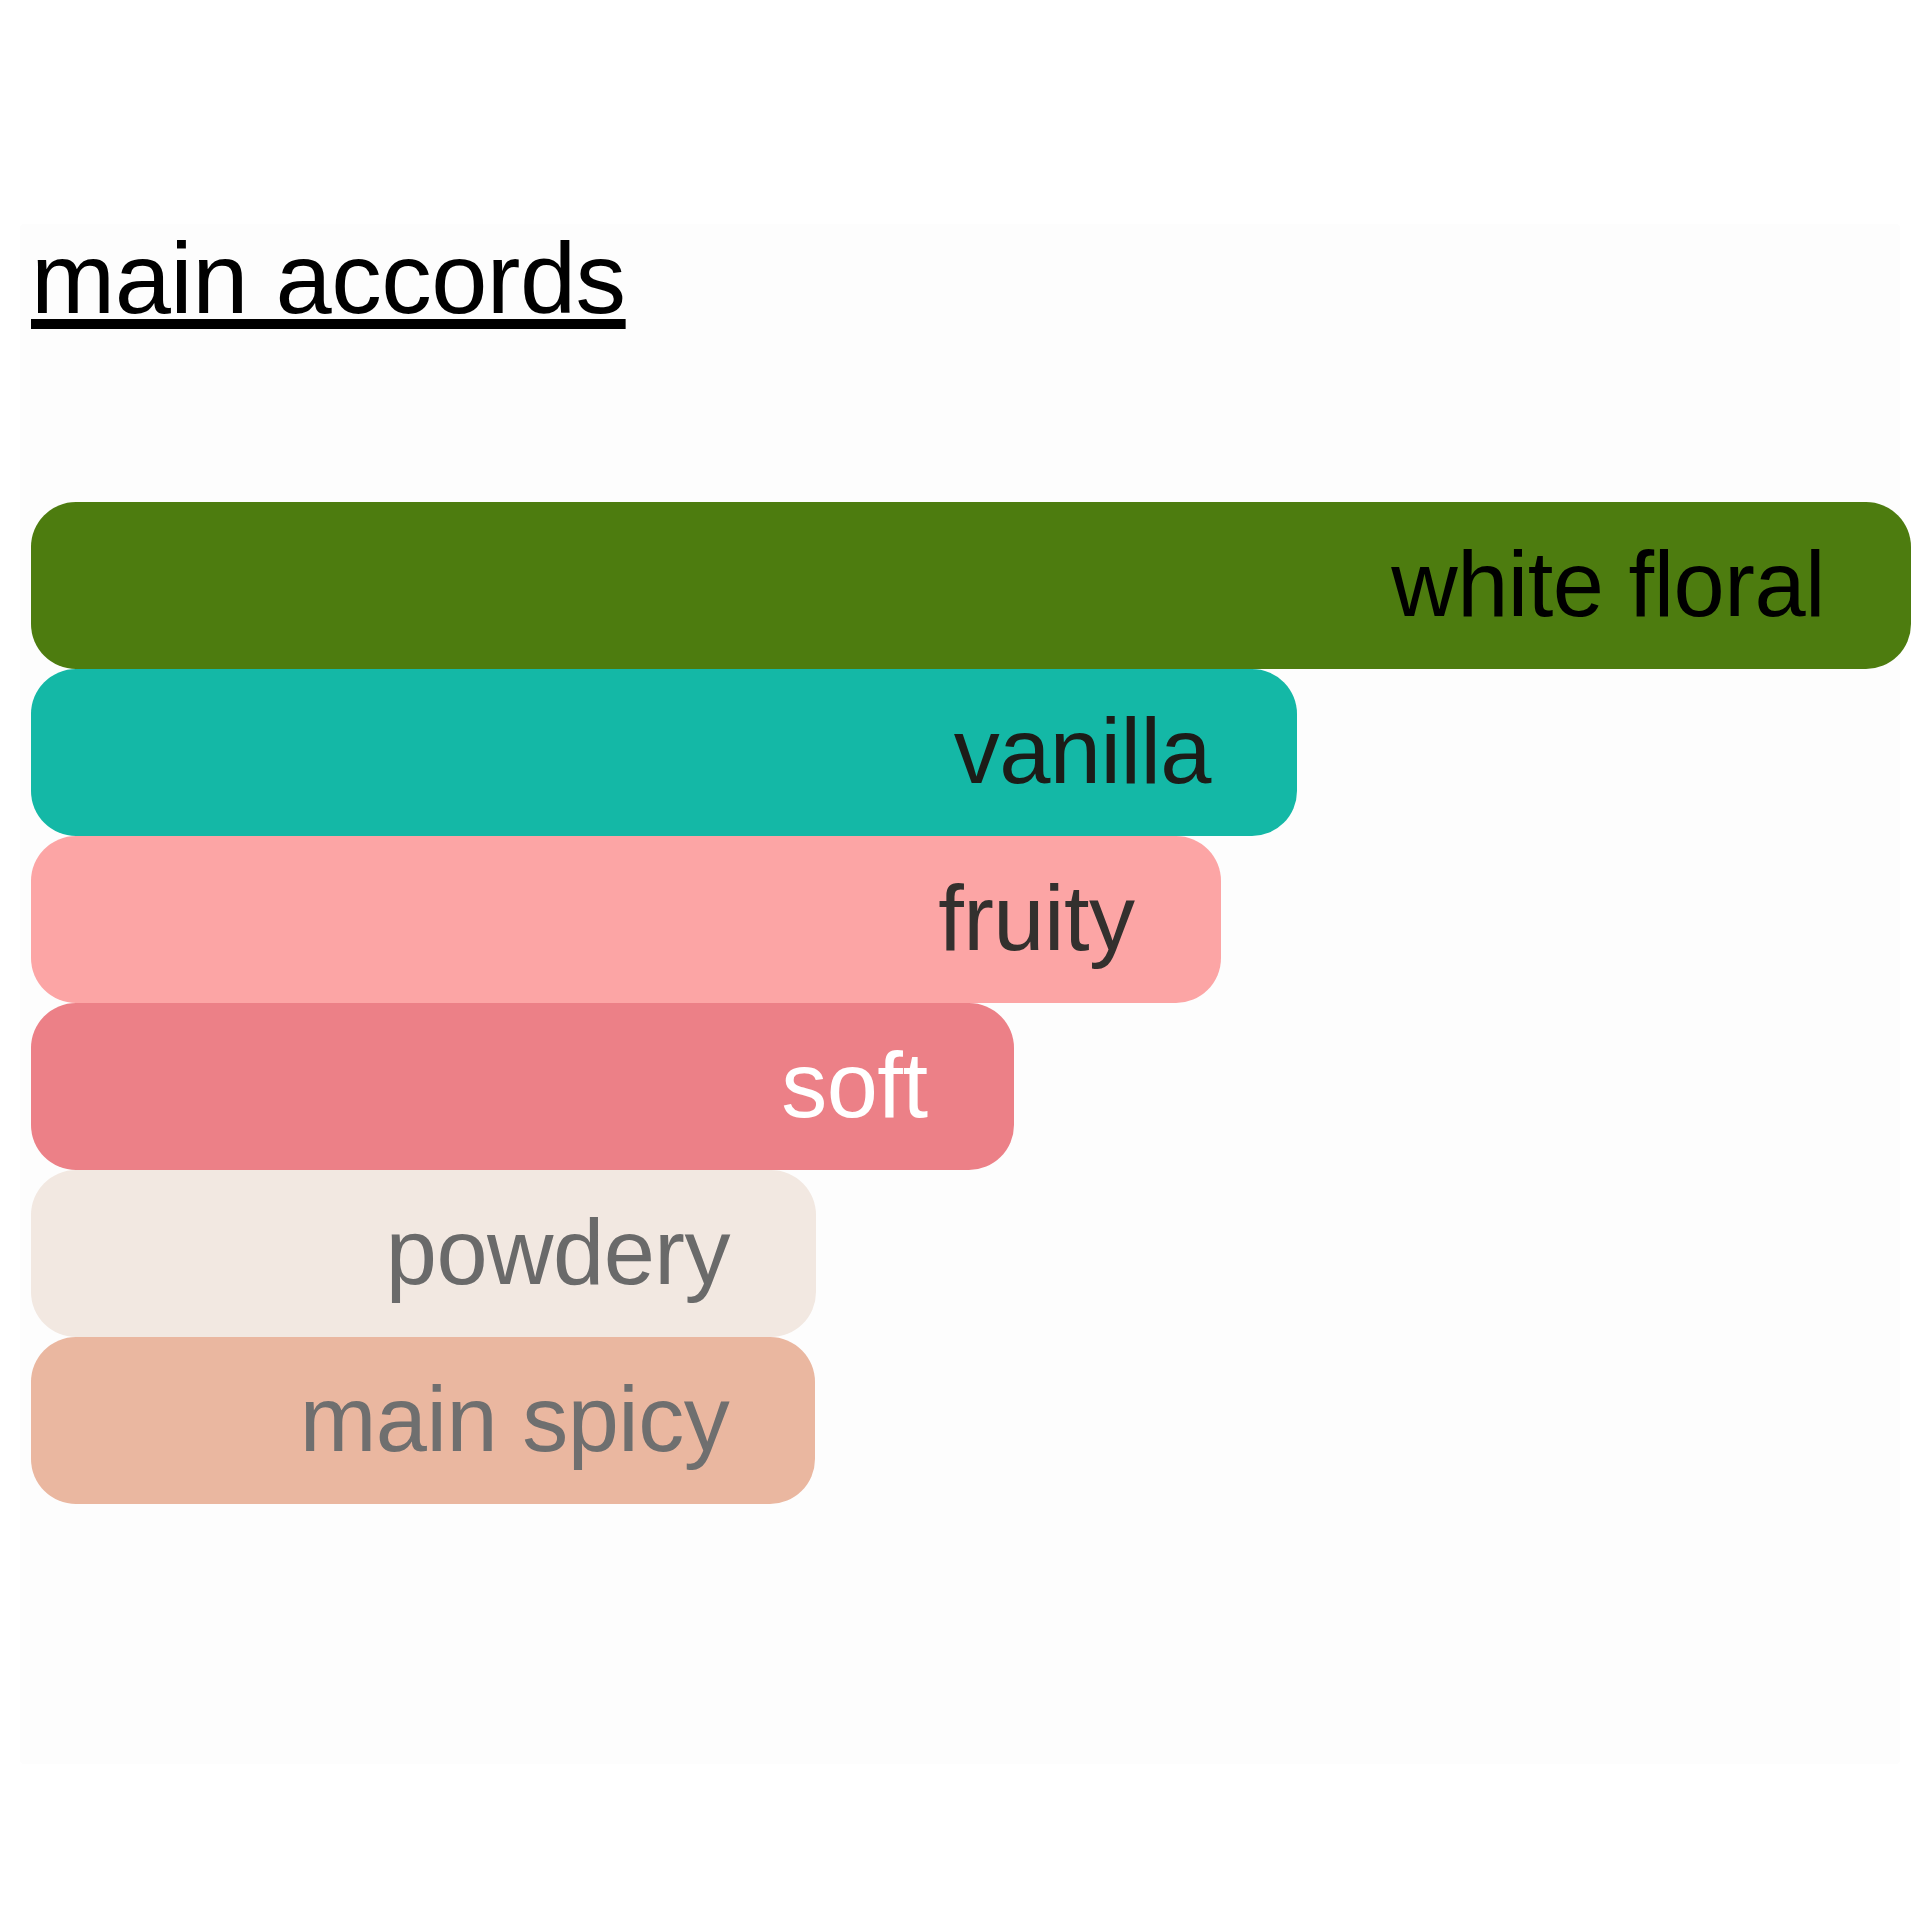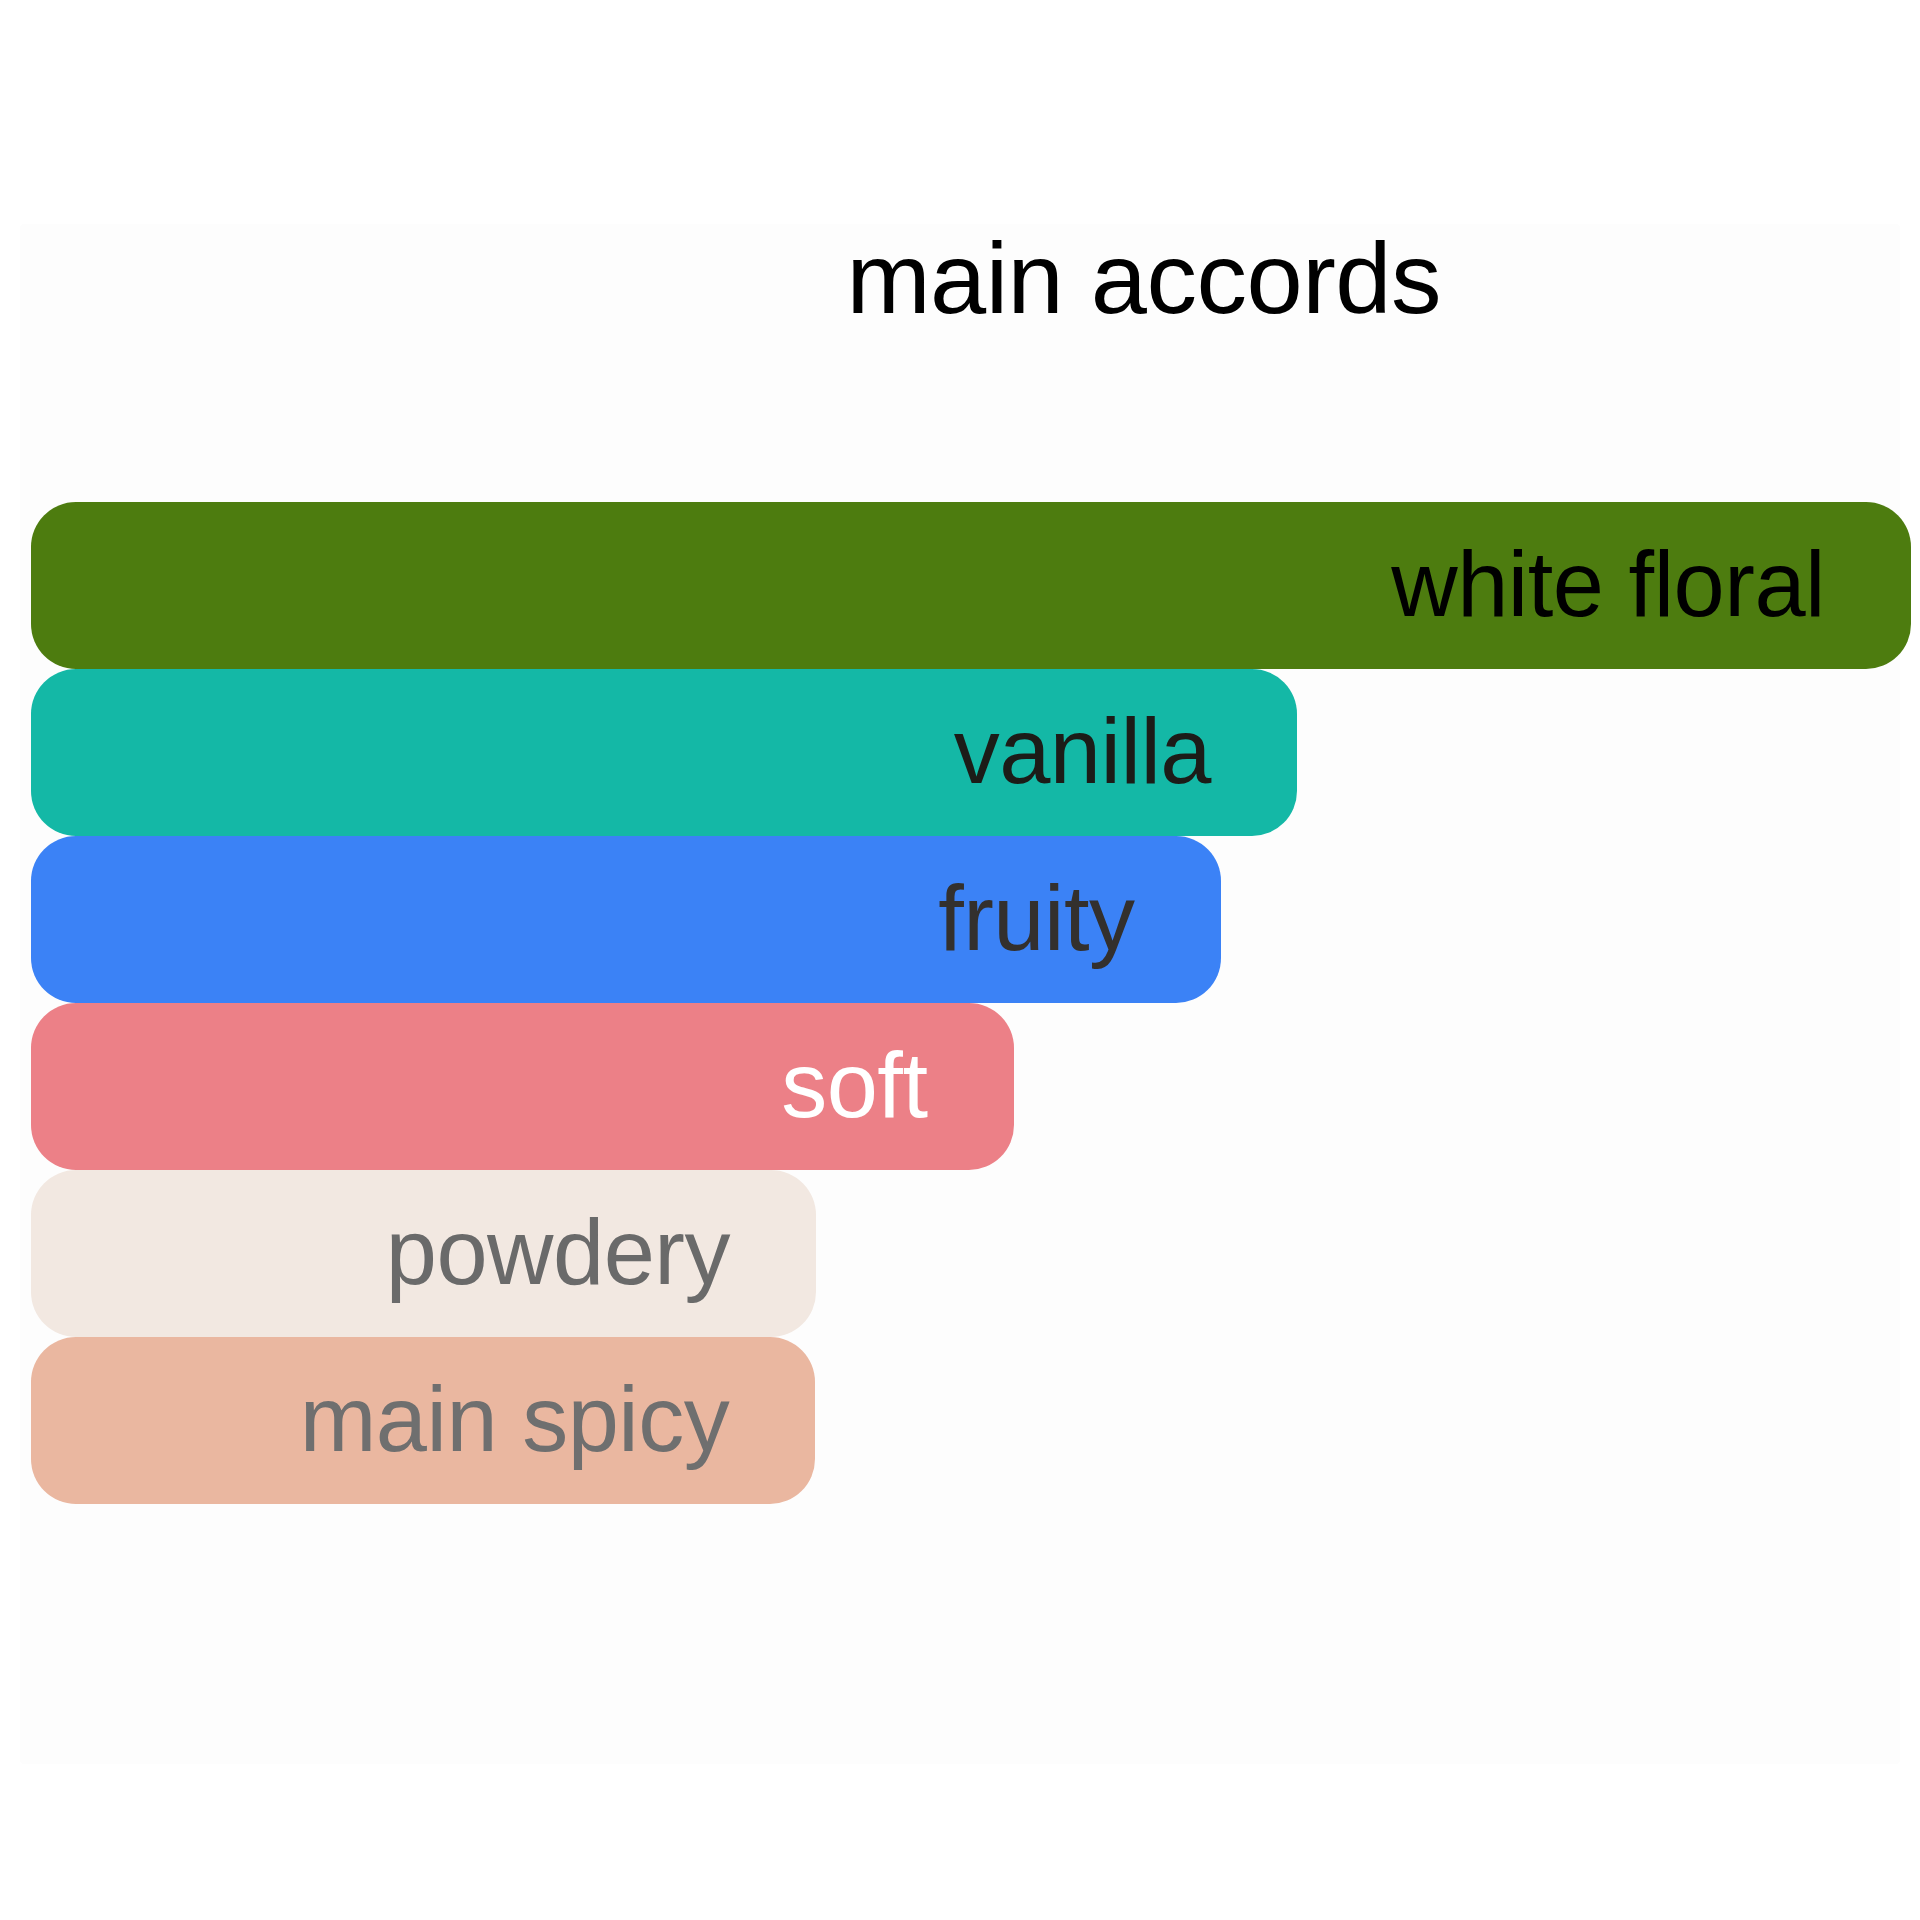--- a/index.html
+++ b/index.html
@@ -31,27 +31,28 @@
     height: 1540px;
     background: #fdfdfd;
     border-radius: 4px;
   }
 
   #accords-title {
     position: absolute;
     left: 31px;
     top: 228px;
     width: 1410px;
-    text-align: right;
+    text-align: left;
     font-size: 101px;
     line-height: 1.0;
     font-weight: 400;
     color: #000000;
     letter-spacing: -0.5px;
     white-space: nowrap;
+    text-decoration: underline;
   }
 
   #accords-bars {
     position: absolute;
     left: 31px;
     top: 502px;
     width: 1860px;
     height: 1200px;
   }
 
@@ -85,21 +86,21 @@
 
   <div id="accords-title">main accords</div>
 
   <div id="accords-bars">
       <div class="accord-bar" style="width: 1880px; background: #4d7c0f;">
         <span class="accord-label" style="color: rgb(0, 0, 0);">white floral</span>
       </div>
       <div class="accord-bar" style="width: 1266px; background: #14b8a6;">
         <span class="accord-label" style="color: rgb(28, 28, 24);">vanilla</span>
       </div>
-      <div class="accord-bar" style="width: 1189.5px; background: #3b82f6;">
+      <div class="accord-bar" style="width: 1189.5px; background: #fca5a5;">
         <span class="accord-label" style="color: rgb(51, 48, 46);">fruity</span>
       </div>
       <div class="accord-bar" style="width: 982.5px; background: rgb(236, 128, 135);">
         <span class="accord-label" style="color: rgb(255, 255, 255);">soft</span>
       </div>
       <div class="accord-bar" style="width: 785px; background: rgb(242, 232, 225);">
         <span class="accord-label" style="color: rgb(106, 106, 106);">powdery</span>
       </div>
       <div class="accord-bar" style="width: 784.3px; background: rgb(234, 183, 160);">
         <span class="accord-label" style="color: rgb(111, 111, 111);">main spicy</span>

